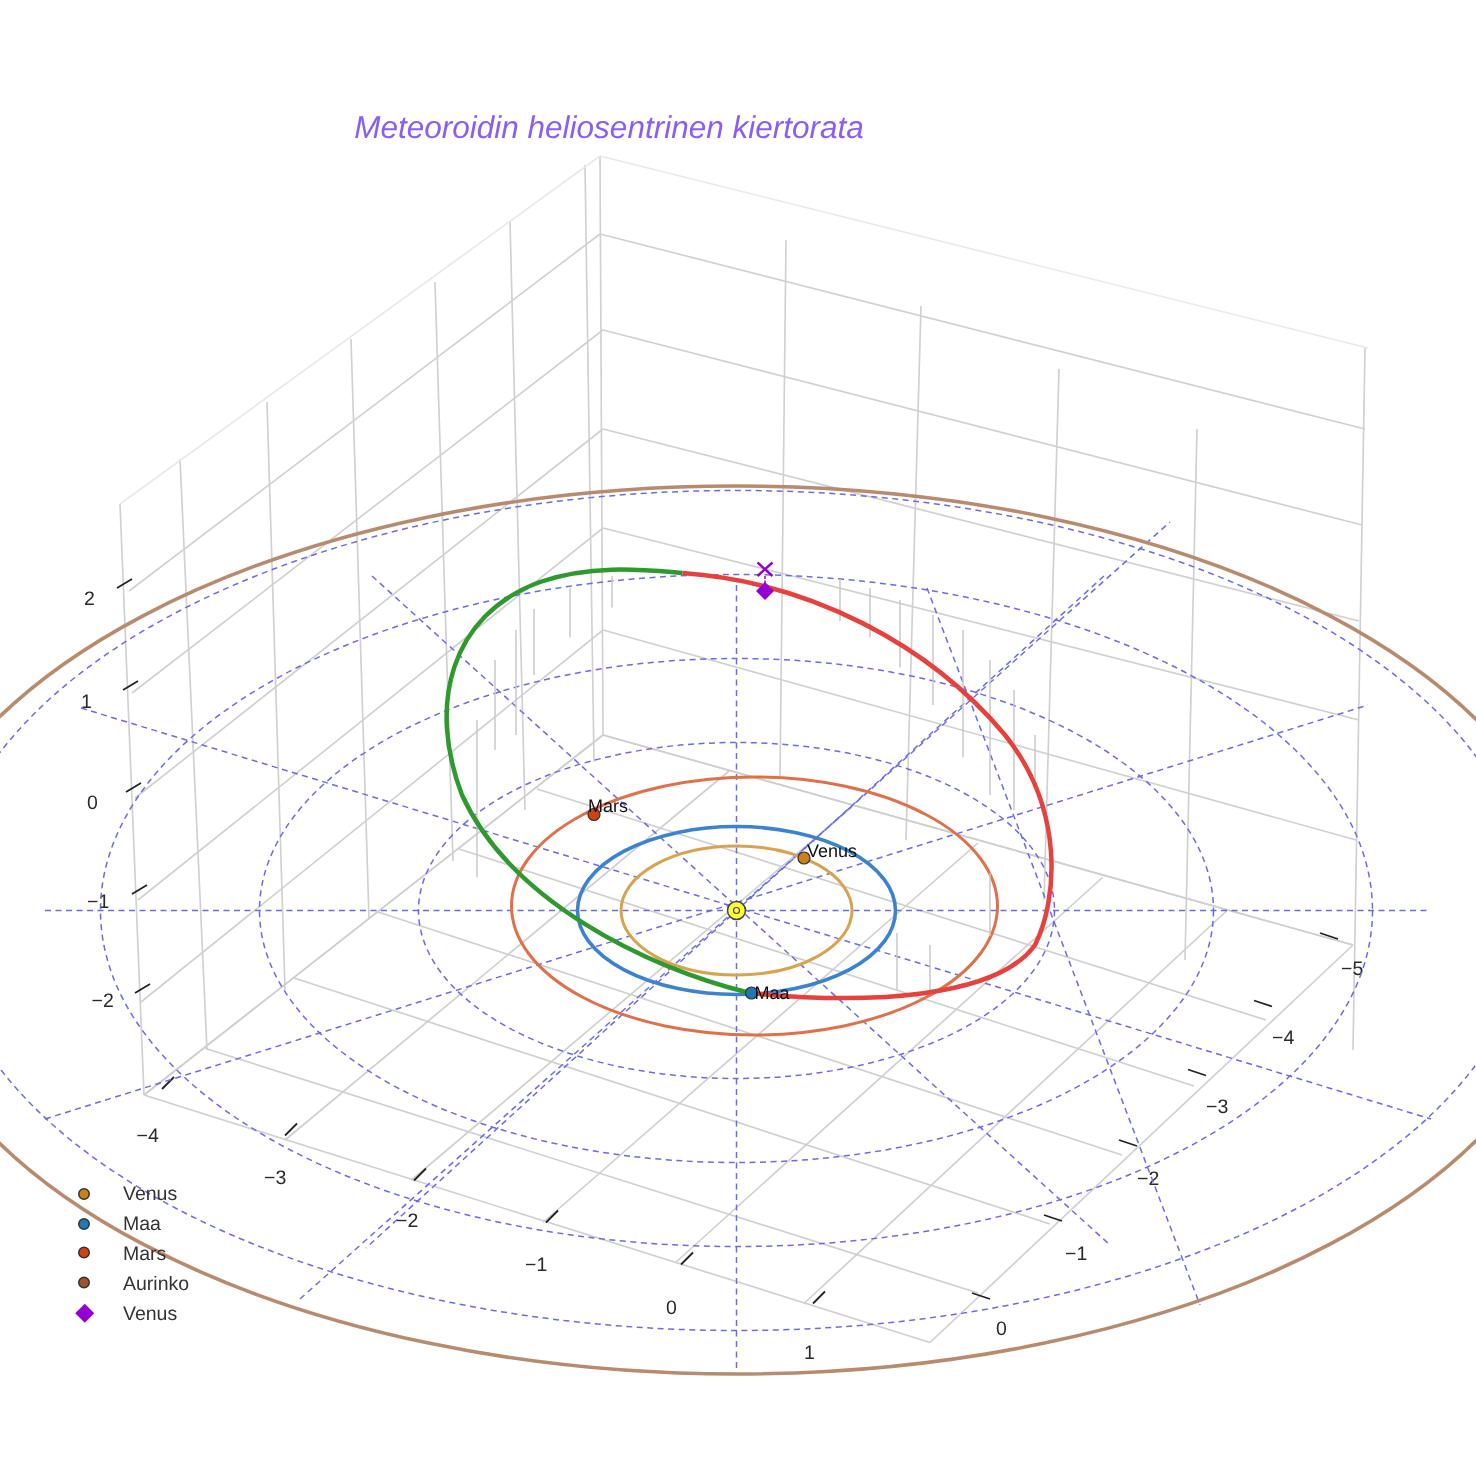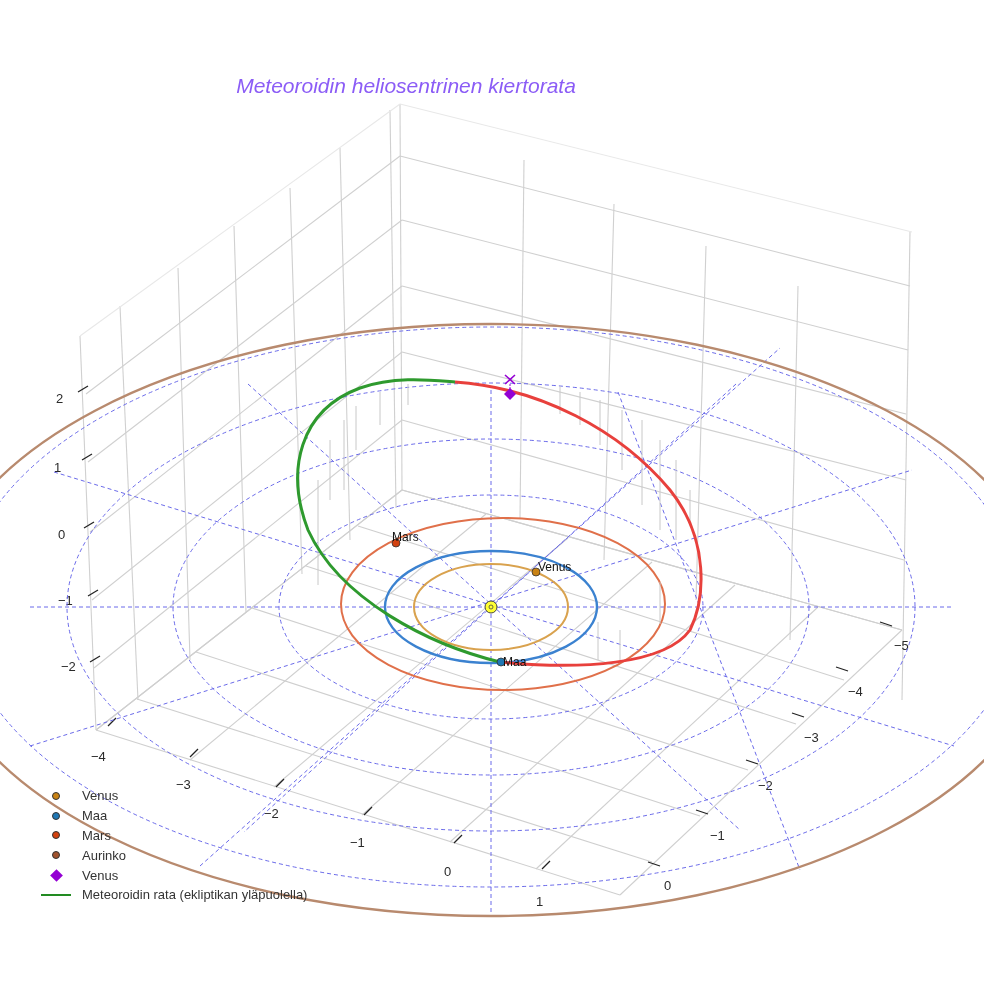--- a/index.html
+++ b/index.html
@@ -219,19 +219,13 @@
         <div class="dot" style="background:#a0522d"></div>
       </div>
     <span>Aurinko</span>
   </div>
   <div class="legend-item">
     <div class="legend-sym">
         <div class="diamond" style="background:#9400d3"></div>
       </div>
     <span>Venus</span>
   </div>
-  <div class="legend-item">
-    <div class="legend-sym">
-        <div class="line-sym" style="background:#228b22"></div>
-      </div>
-    <span>Meteoroidin rata (ekliptikan yläpuolella)</span>
-  </div>
 </div>
 
 </body></html>

